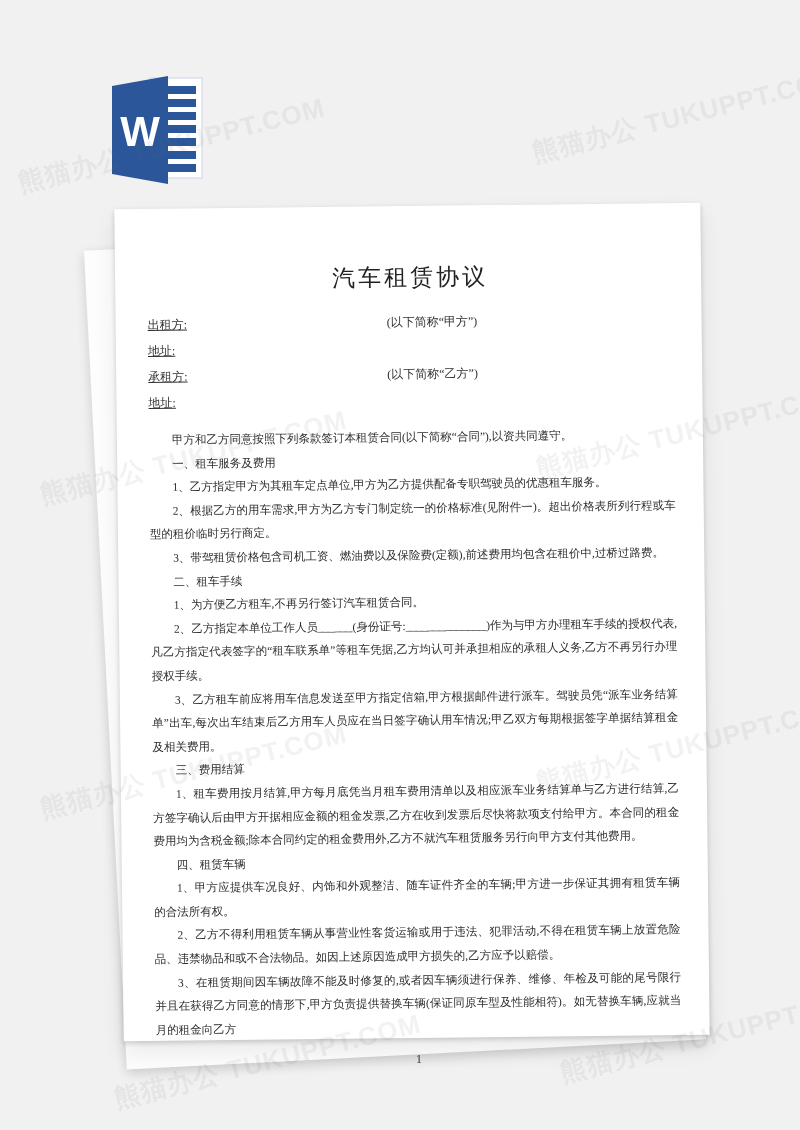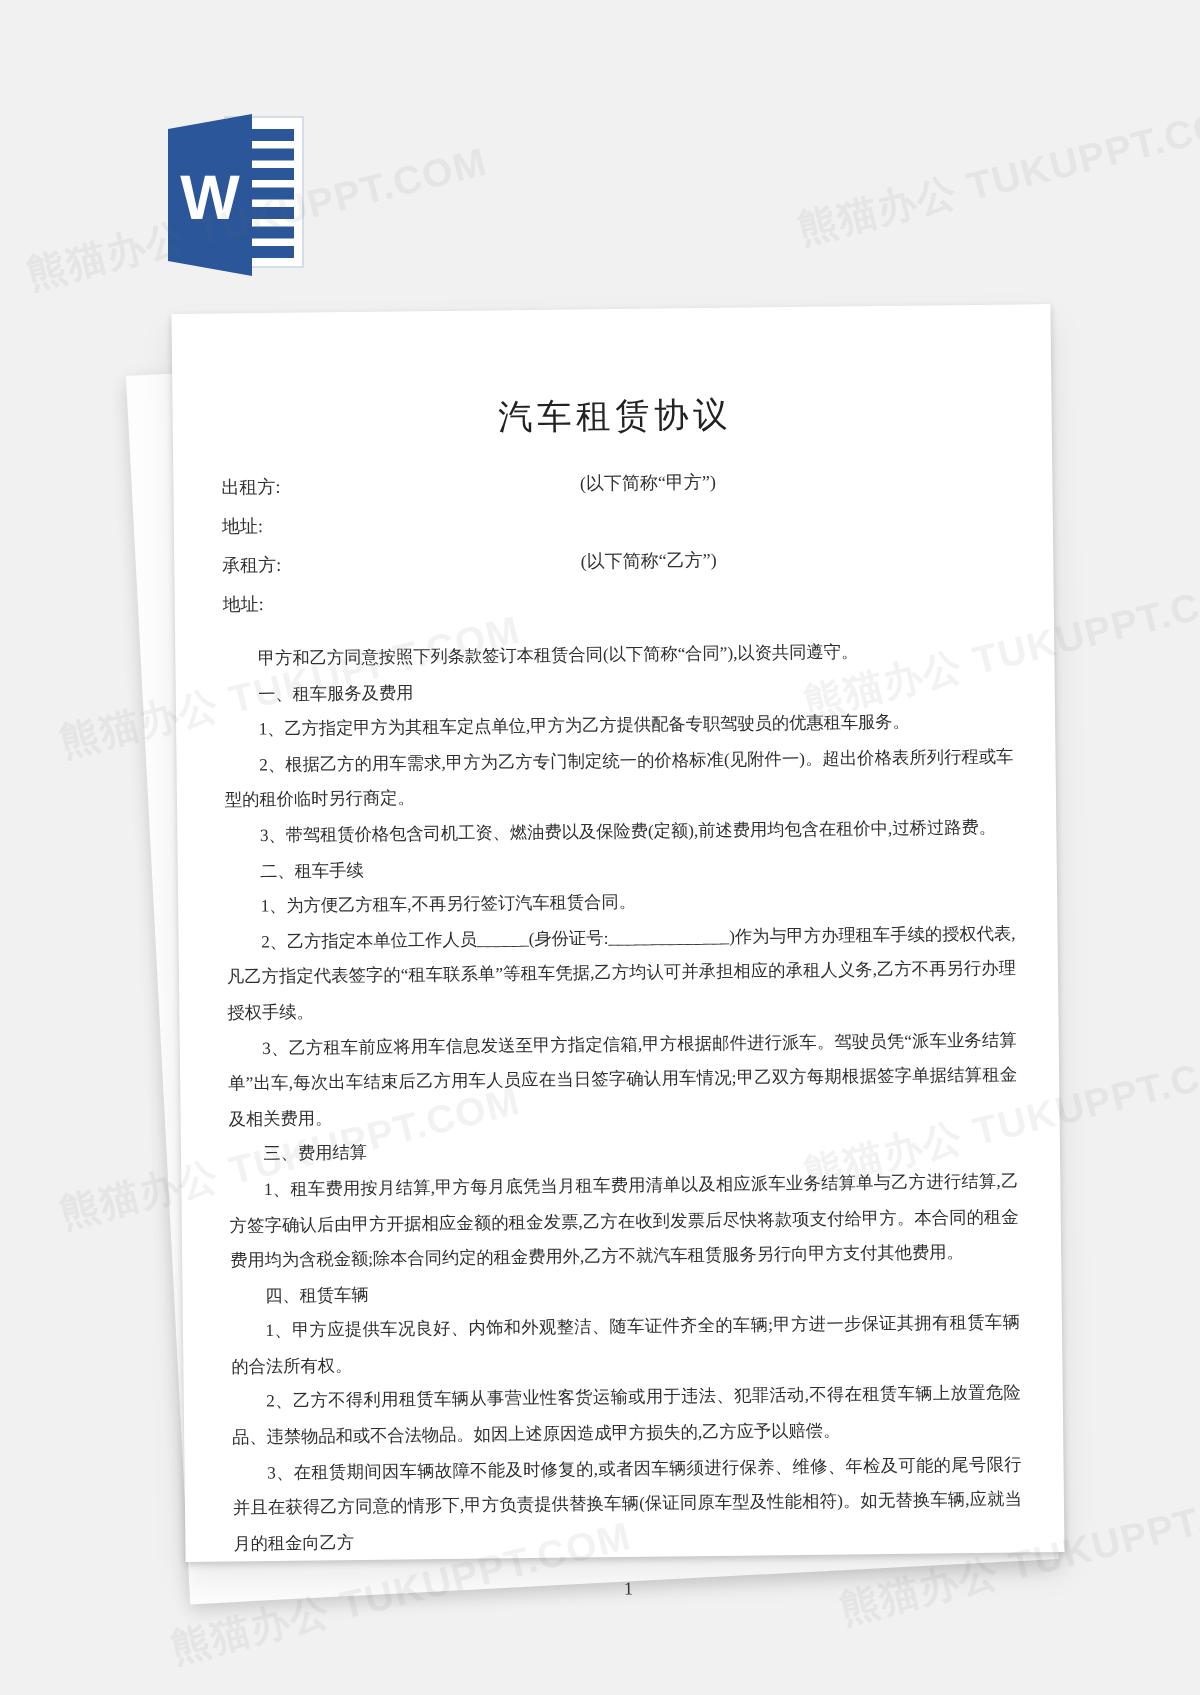--- a/index.html
+++ b/index.html
@@ -50,21 +50,21 @@
     text-align: center;
     font-size: 23px;
     letter-spacing: 3px;
     font-weight: 400;
     margin-bottom: 16px;
     color: #222;
   }
 
   .party-rows { margin-top: 2px; }
   .party-row { position: relative; height: 26px; line-height: 26px; font-size: 12px; }
-  .party-label { display: inline-block; }
+  .party-label { display: inline-block; text-decoration: underline; }
   .party-note { position: absolute; left: 239px; top: 0; }
 
   .doc-body { margin-top: 13px; }
   .doc-body p {
     font-size: 11.5px;
     line-height: 23.6px;
     text-indent: 2em;
     text-align: justify;
     color: #2e2e2e;
   }

